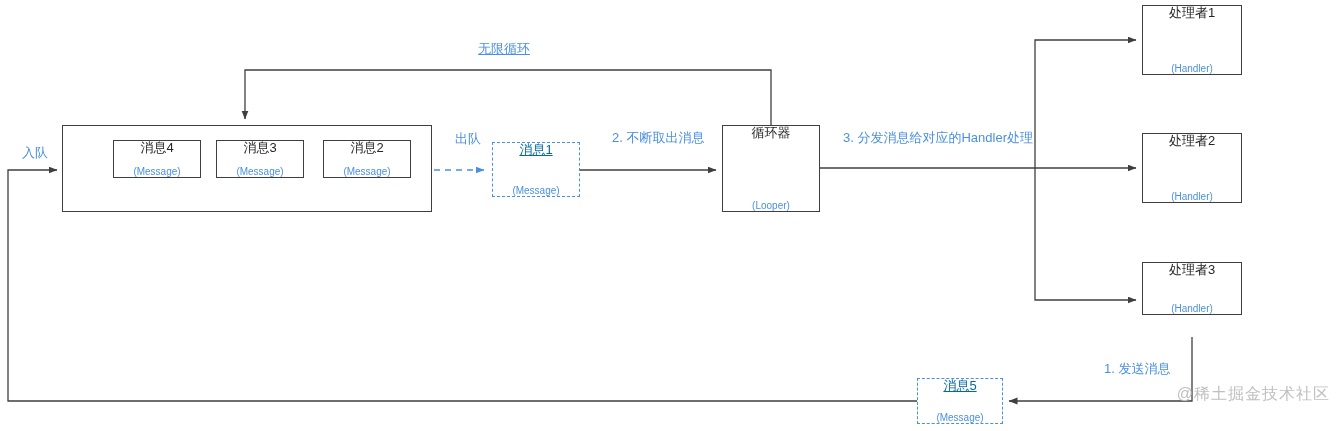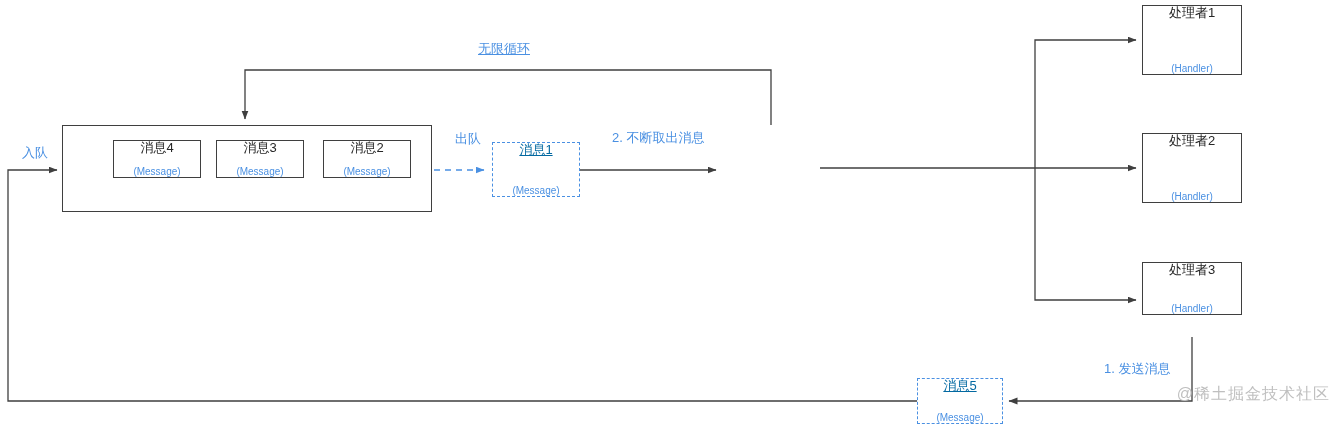--- a/index.html
+++ b/index.html
@@ -92,20 +92,24 @@
       <span class="label">消息2</span>
       <span class="sub">(Message)</span>
     </div>
   </div>
 
   <div class="node dashed msg1">
     <span class="label">消息1</span>
     <span class="sub">(Message)</span>
   </div>
 
+  <div class="node looper">
+    <span class="label">循环器</span>
+    <span class="sub">(Looper)</span>
+  </div>
 
   <div class="node handler handler1">
     <span class="label">处理者1</span>
     <span class="sub">(Handler)</span>
   </div>
   <div class="node handler handler2">
     <span class="label">处理者2</span>
     <span class="sub">(Handler)</span>
   </div>
   <div class="node handler handler3">
@@ -115,17 +119,18 @@
 
   <div class="node dashed msg5">
     <span class="label">消息5</span>
     <span class="sub">(Message)</span>
   </div>
 
   <span class="annot a-enqueue">入队</span>
   <span class="annot a-dequeue">出队</span>
   <span class="annot a-loop">无限循环</span>
   <span class="annot a-step2">2. 不断取出消息</span>
+  <span class="annot a-step3">3. 分发消息给对应的Handler处理</span>
   <span class="annot a-step1">1. 发送消息</span>
 
   <span class="watermark">@稀土掘金技术社区</span>
 
 </div>
 
 </body></html>

